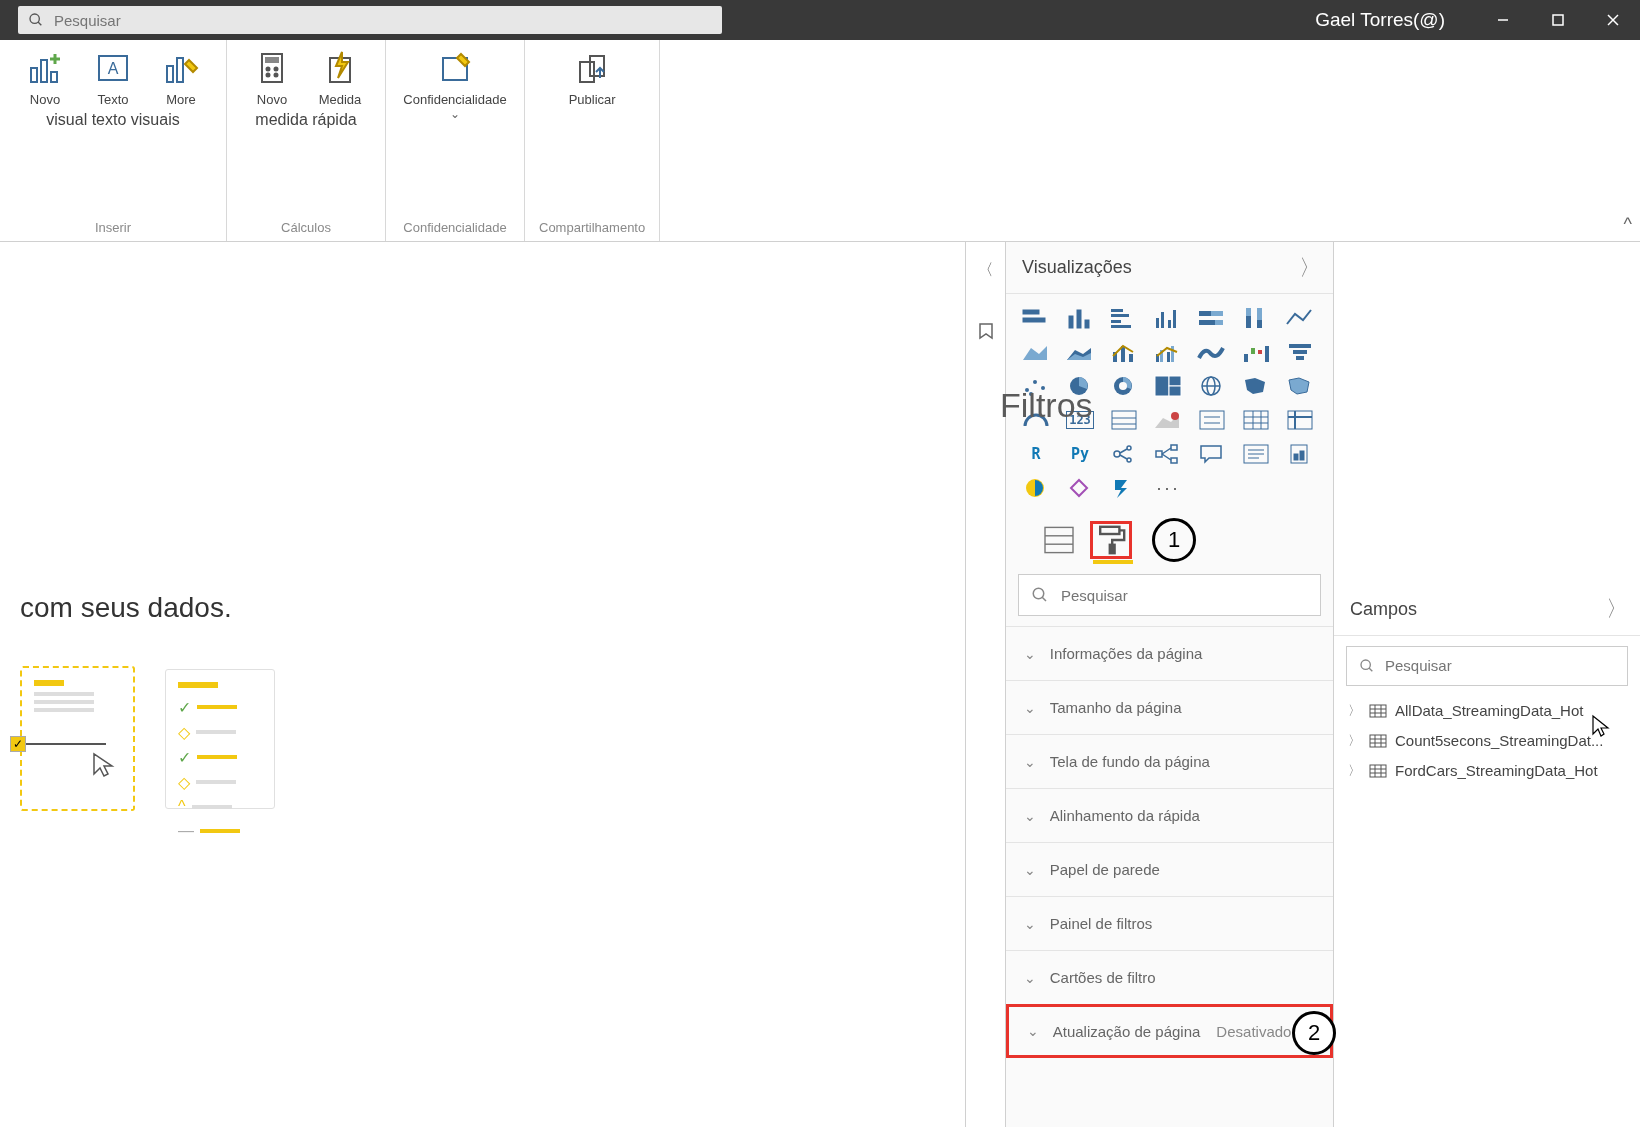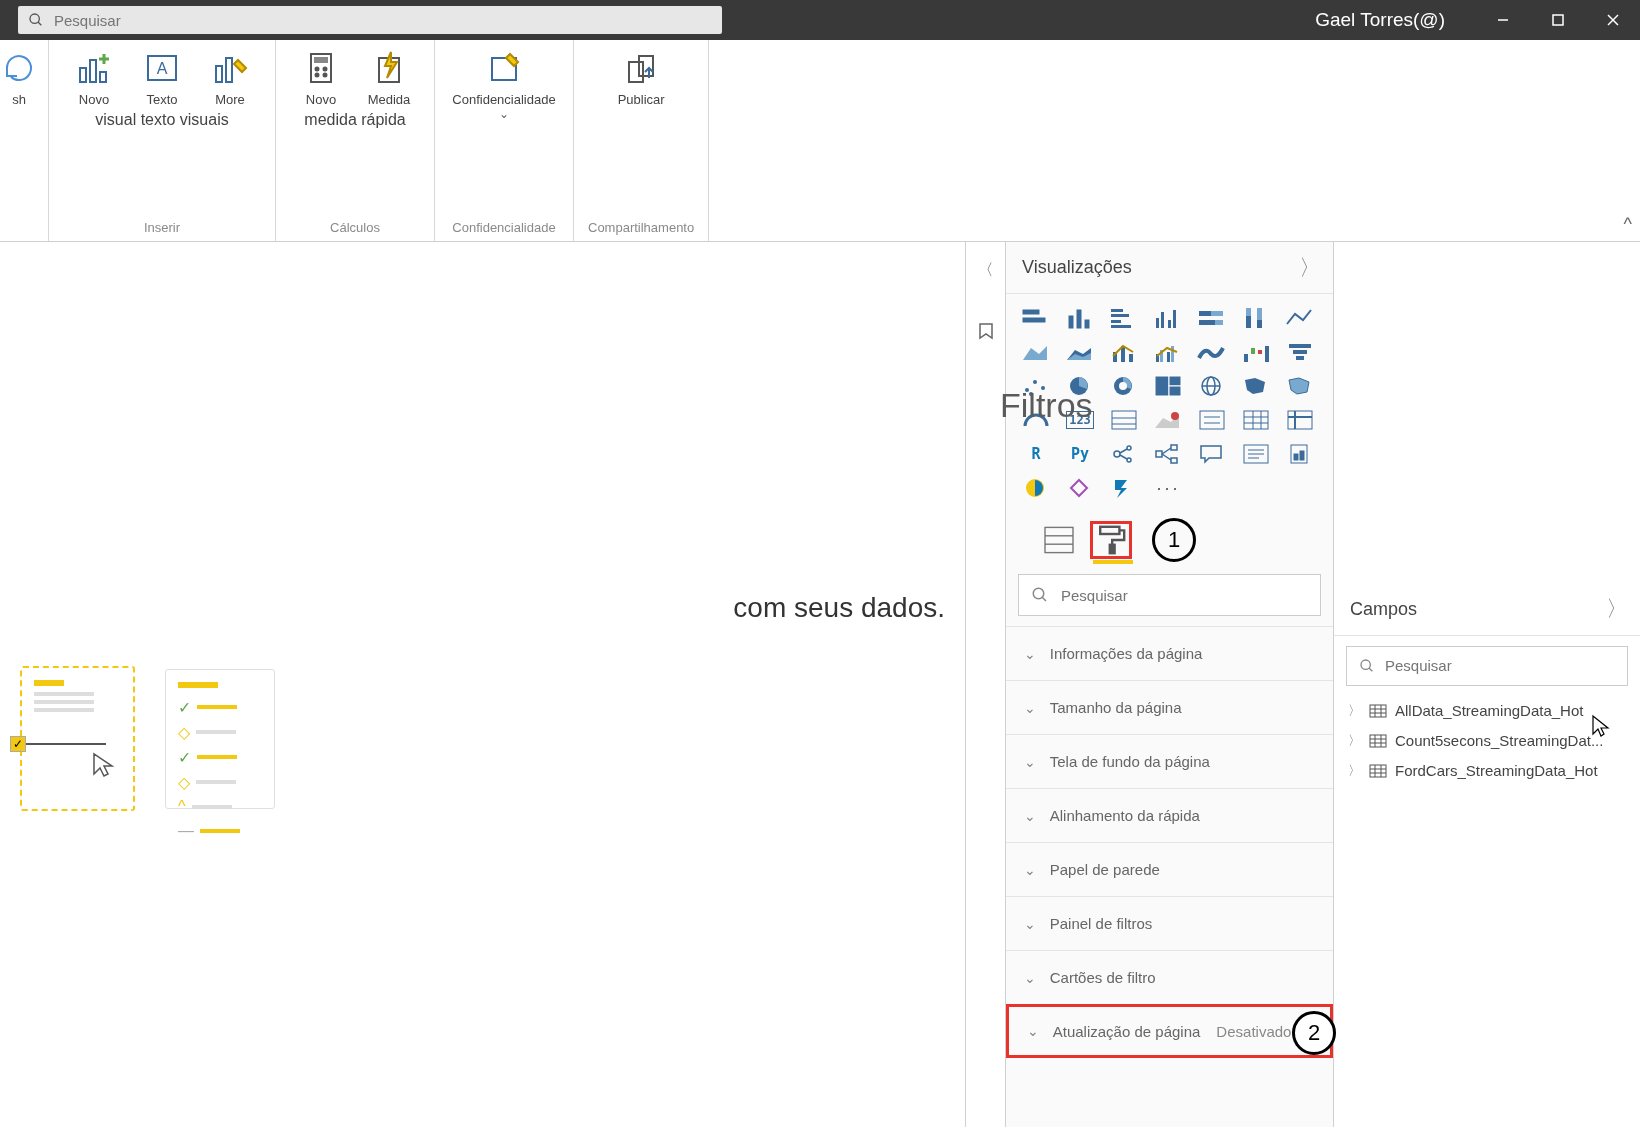--- a/index.html
+++ b/index.html
@@ -21,21 +21,21 @@
   .ribbon-row { display: flex; gap: 6px; }
   .ribbon-btn { display: flex; flex-direction: column; align-items: center; width: 62px; cursor: default; }
   .ribbon-btn .ico { width: 40px; height: 40px; display: flex; align-items: center; justify-content: center; }
   .ribbon-btn .lbl { font-size: 13px; color: #444; margin-top: 4px; text-align: center; }
   .ribbon-sub { font-size: 16px; color: #444; margin-top: 4px; text-align: center; }
   .ribbon-group-label { font-size: 13px; color: #8a8a8a; margin-top: auto; padding-top: 10px; }
   .ribbon .collapse-caret { position: absolute; right: 8px; bottom: 6px; font-size: 18px; color: #666; }
 
   
   .workspace { display: flex; height: calc(1127px - 40px - 202px); }
-  .canvas { flex: 1; position: relative; padding: 30px 20px; border-right: 1px solid #d0d0d0; overflow: hidden; text-align: right; }
+  .canvas { flex: 1; position: relative; padding: 30px 20px; border-right: 1px solid #d0d0d0; overflow: hidden; }
   .canvas .big1 { font-size: 28px; color: #333; margin-top: 320px; }
   .canvas .big2 { font-size: 22px; color: #555; margin-top: 28px; }
   .canvas .illus { margin-top: 42px; display: flex; gap: 30px; align-items: center; }
   .illus .card { width: 110px; height: 140px; border: 1px solid #e0e0e0; border-radius: 3px; background: #fff; padding: 12px; }
   .illus .dashcard { width: 115px; height: 145px; border: 2px dashed #f2c811; border-radius: 3px; padding: 12px; position: relative; }
 
   
   .filters-rail { width: 40px; border-right: 1px solid #d0d0d0; display: flex; flex-direction: column; align-items: center; padding-top: 18px; gap: 40px; }
   .filters-rail .chev { color: #666; }
   .filters-label { position: absolute; left: 1000px; top: 386px; font-size: 34px; color: #5a5a5a; font-weight: 400; pointer-events: none; }
@@ -102,31 +102,20 @@
     </div>
   <div class="winbtn">
       <svg viewBox="0 0 14 14">
         <line x1="2" y1="2" x2="12" y2="12" stroke-width="1.5"></line>
         <line x1="12" y1="2" x2="2" y2="12" stroke-width="1.5"></line>
       </svg>
     </div>
 </div>
 
 <div class="ribbon">
-  <div class="ribbon-group" style="padding-left:4px;">
-    <div class="ribbon-btn" style="width:30px;">
-      <div class="ico">
-          <svg viewBox="0 0 40 40" stroke="#4a90d9" fill="none" stroke-width="2">
-            <path d="M8 20a12 12 0 1 1 4 9"></path>
-            <polyline points="8,18 8,28 18,28" stroke="#4a90d9"></polyline>
-          </svg>
-        </div>
-      <div class="lbl">sh</div>
-    </div>
-  </div>
 
   <div class="ribbon-group">
     <div class="ribbon-row">
       <div class="ribbon-btn">
         <div class="ico">
             <svg viewBox="0 0 40 40" stroke="#3a6b9a" fill="none" stroke-width="2">
               <rect x="6" y="20" width="6" height="14"></rect>
               <rect x="16" y="12" width="6" height="22"></rect>
               <rect x="26" y="24" width="6" height="10"></rect>
               <line x1="30" y1="6" x2="30" y2="16" stroke="#5fa74b" stroke-width="3"></line>

